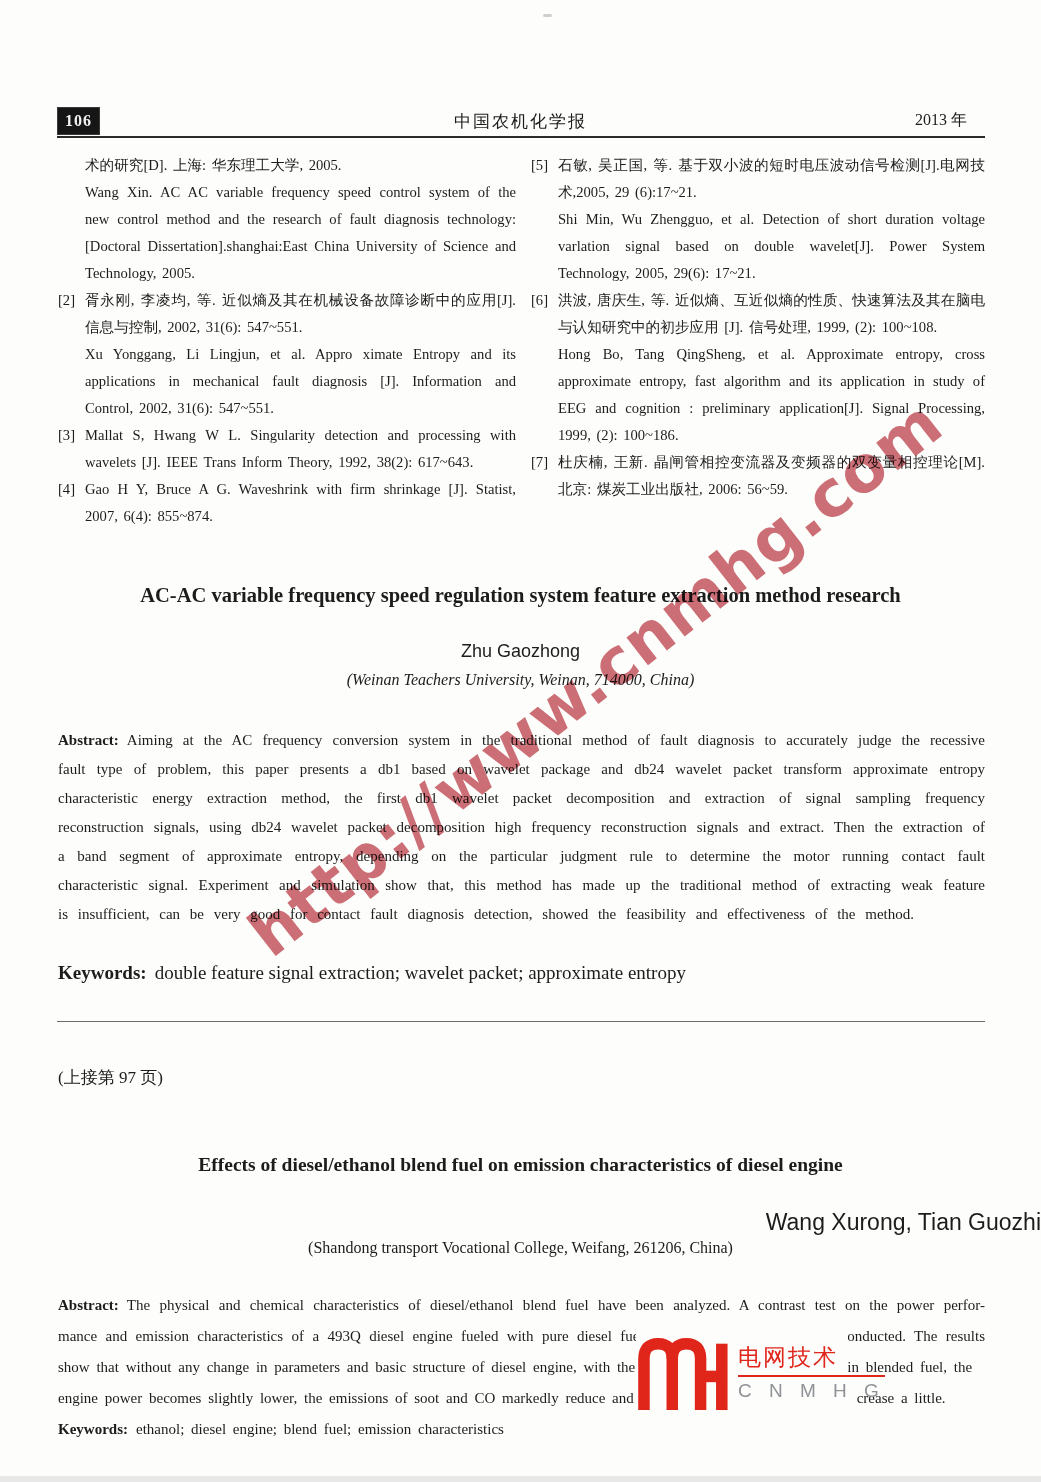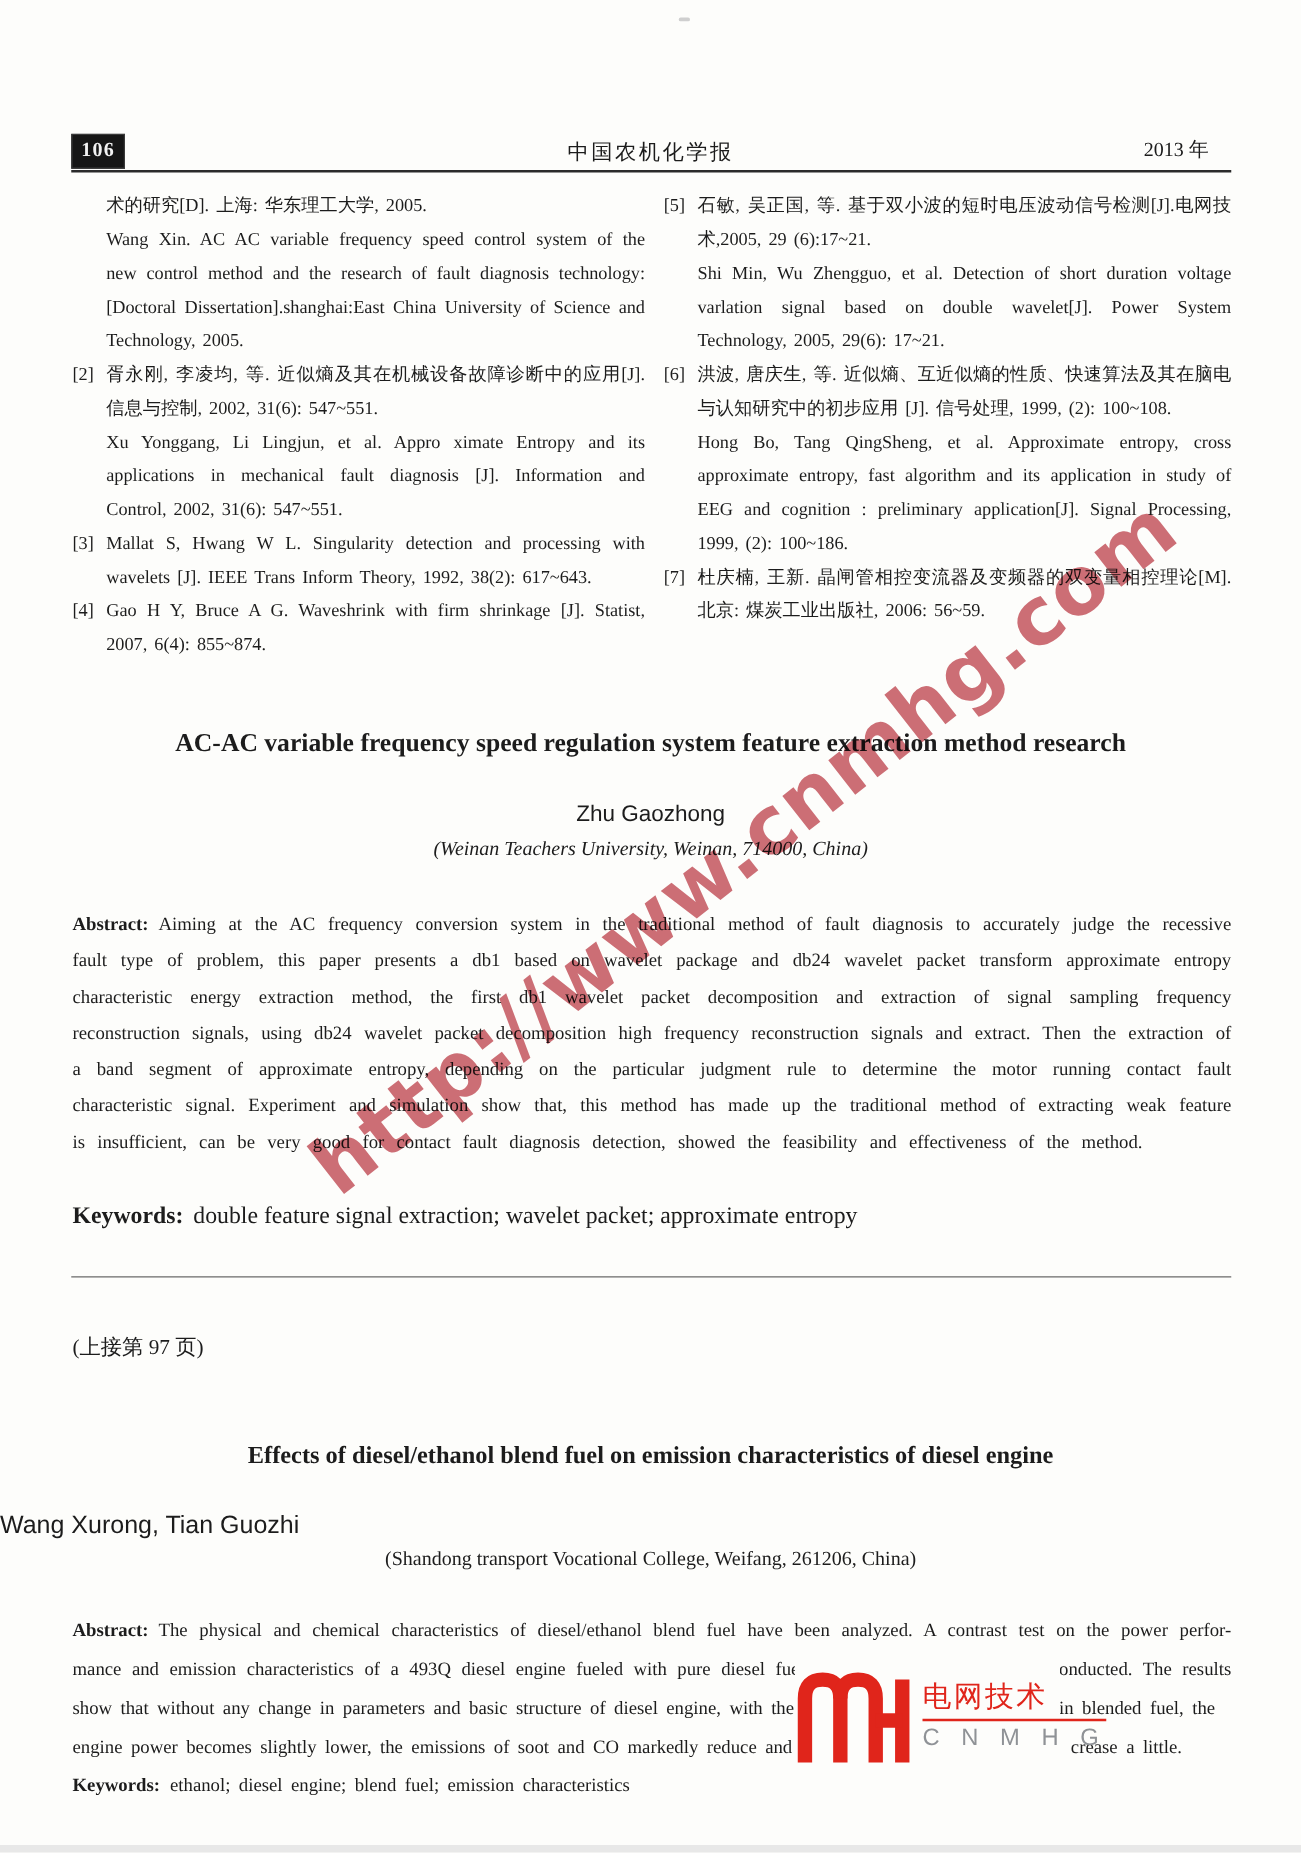--- a/index.html
+++ b/index.html
@@ -29,21 +29,21 @@
   
   .title1{position:absolute;left:40px;right:40px;top:584px;text-align:center;font-size:20.5px;font-weight:bold;}
   .author1{position:absolute;left:0;right:0;top:641px;text-align:center;font-size:18px;font-family:"Liberation Sans","DejaVu Sans",sans-serif;}
   .affil1{position:absolute;left:0;right:0;top:671px;text-align:center;font-size:16px;font-style:italic;}
   .abs1{position:absolute;left:58px;width:927px;top:726px;font-size:15px;line-height:29px;text-align:justify;word-spacing:6px;}
   .kw1{position:absolute;left:58px;width:927px;top:958px;font-size:19px;line-height:29px;}
   .lbl{font-weight:bold;margin-right:8px;}
   .divider{position:absolute;left:57px;width:928px;top:1021px;height:1px;background:#6a6a6a;}
   .contnote{position:absolute;left:58px;top:1066px;font-size:17px;}
   .title2{position:absolute;left:40px;right:40px;top:1154px;text-align:center;font-size:19.5px;font-weight:bold;}
-  .author2{position:absolute;left:0;right:0;top:1209px;text-align:left;font-size:20px;font-family:"Liberation Sans","DejaVu Sans",sans-serif;}
+  .author2{position:absolute;left:0;right:0;top:1209px;text-align:right;font-size:23px;font-family:"Liberation Sans","DejaVu Sans",sans-serif;}
   .affil2{position:absolute;left:0;right:0;top:1239px;text-align:center;font-size:16px;}
   .abs2{position:absolute;left:58px;width:927px;top:1290px;font-size:15px;line-height:31px;word-spacing:3px;}
   .abs2 .jline{text-align:justify;text-align-last:justify;}
   .abs2 .fline{display:flex;align-items:baseline;}
   .abs2 .fline .seg{white-space:nowrap;}
   .abs2 .fline .gap{width:212px;flex-shrink:1;}
   .kw2{margin-top:0;}
   
   .watermark{
     position:absolute;left:258px;top:905px;z-index:4;

